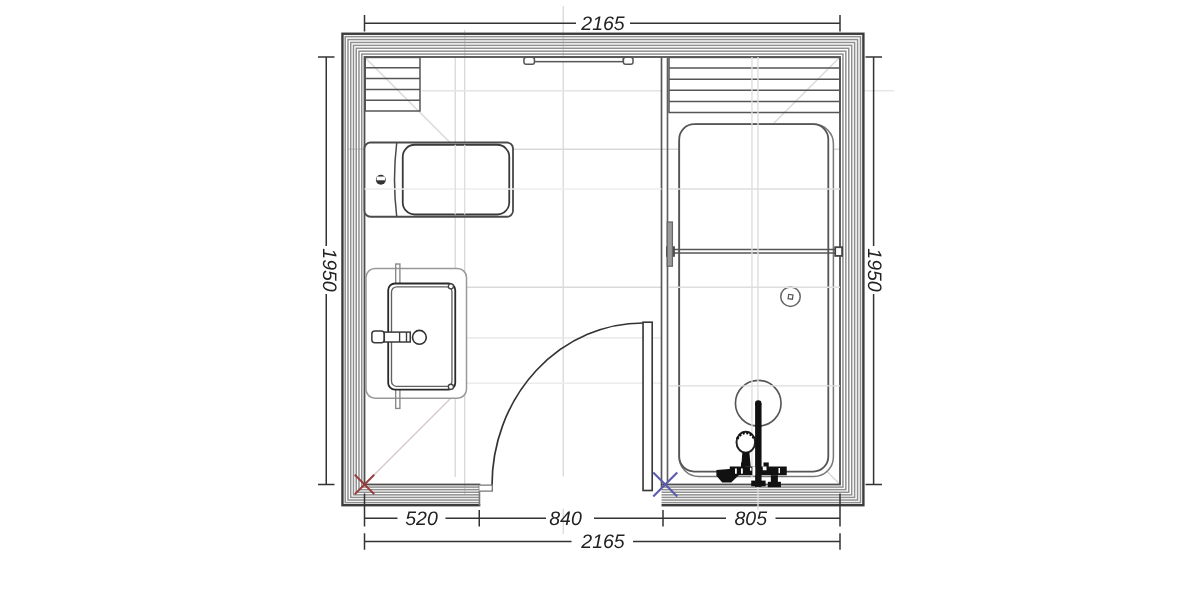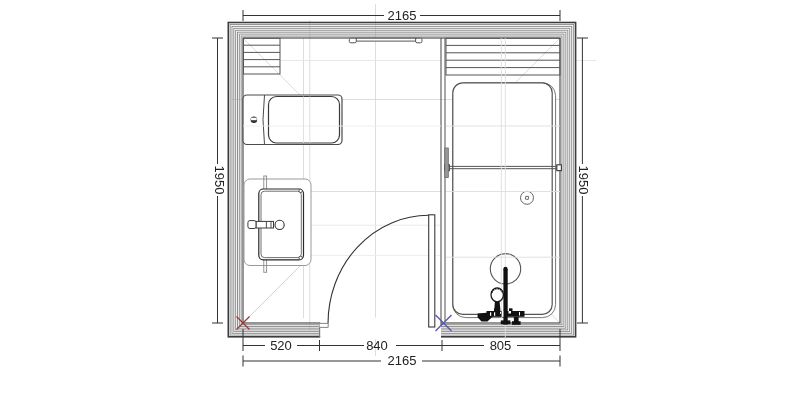--- a/index.html
+++ b/index.html
@@ -1,16 +1,16 @@
 <!DOCTYPE html>
 <html><head>
 <meta charset="utf-8">
 <style>
   html,body{margin:0;padding:0;background:#ffffff;}
-  #plan{width:800px;height:400px;position:relative;}
+  #plan{width:800px;height:400px;position:relative;font-style:italic;}
   text{font-family:"Liberation Sans",sans-serif;fill:#222;}
 </style>
 </head>
 <body>
 <div id="plan">
 <svg width="800" height="400" viewBox="0 0 800 400">
 <rect x="0" y="0" width="800" height="400" fill="#ffffff"></rect>
 
 <rect x="243" y="38" width="198" height="285" fill="#ffffff"></rect>
 

